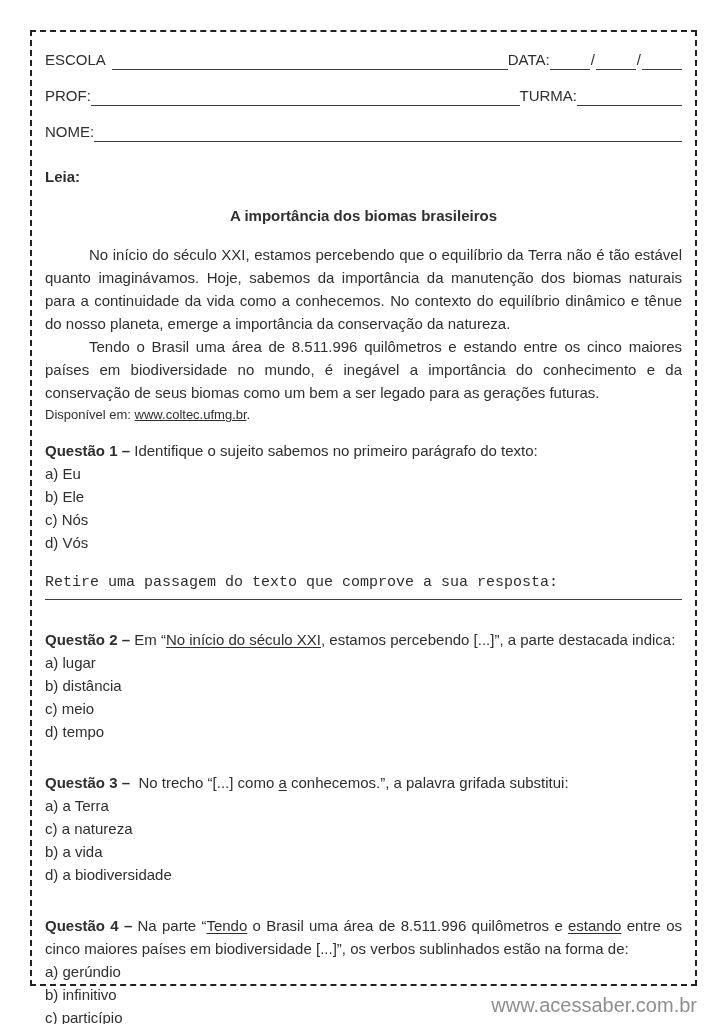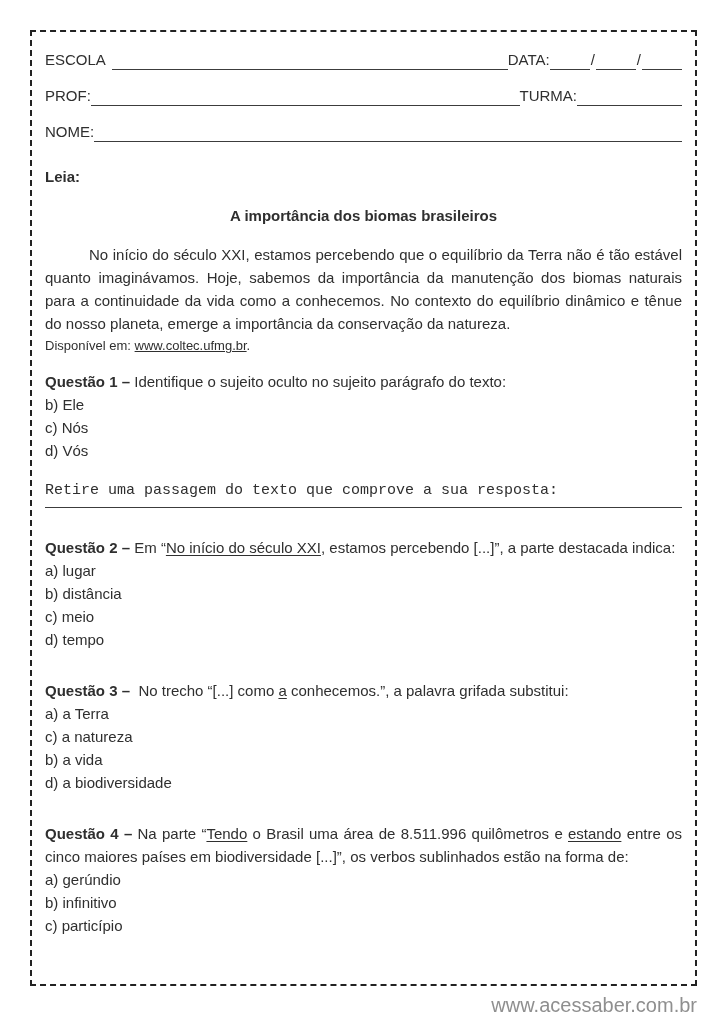--- a/index.html
+++ b/index.html
@@ -86,25 +86,27 @@
       </div>
 
     <div class="hrow">
         <span class="lbl">NOME:</span>
         <span class="blank grow"></span>
       </div>
 
     <p class="leia">Leia:</p>
     <h2 class="title" style="font-size:15px">A importância dos biomas brasileiros</h2>
     <p class="para first">No início do século XXI, estamos percebendo que o equilíbrio da Terra não é tão estável quanto imaginávamos. Hoje, sabemos da importância da manutenção dos biomas naturais para a continuidade da vida como a conhecemos. No contexto do equilíbrio dinâmico e tênue do nosso planeta, emerge a importância da conservação da natureza.</p>
+    <p class="para">Tendo o Brasil uma área de 8.511.996 quilômetros e estando entre os cinco maiores países em biodiversidade no mundo, é inegável a importância do conhecimento e da conservação de seus biomas como um bem a ser legado para as gerações futuras.</p>
     <p class="source"><span>Disponível em: </span><span class="link">www.coltec.ufmg.br</span><span>.</span></p>
 
     <div class="q-block">
-      <p class="prompt"><b>Questão 1 –</b><span> Identifique o sujeito oculto no sujeito parágrafo do texto:</span></p>
+      <p class="prompt"><b>Questão 1 –</b><span> Identifique o sujeito sabemos no primeiro parágrafo do texto:</span></p>
       <div class="opts">
+        <div>a) Eu</div>
         <div>b) Ele</div>
         <div>c) Nós</div>
         <div>d) Vós</div>
       </div>
       <p class="followup">Retire uma passagem do texto que comprove a sua resposta:</p>
       <div class="answer-line"></div>
     </div>
 
     <div class="q-block gap">
       <p class="prompt"><b>Questão 2 –</b><span> Em “</span><span class="u">No início do século XXI</span><span>, estamos percebendo [...]”, a parte destacada indica:</span></p>

